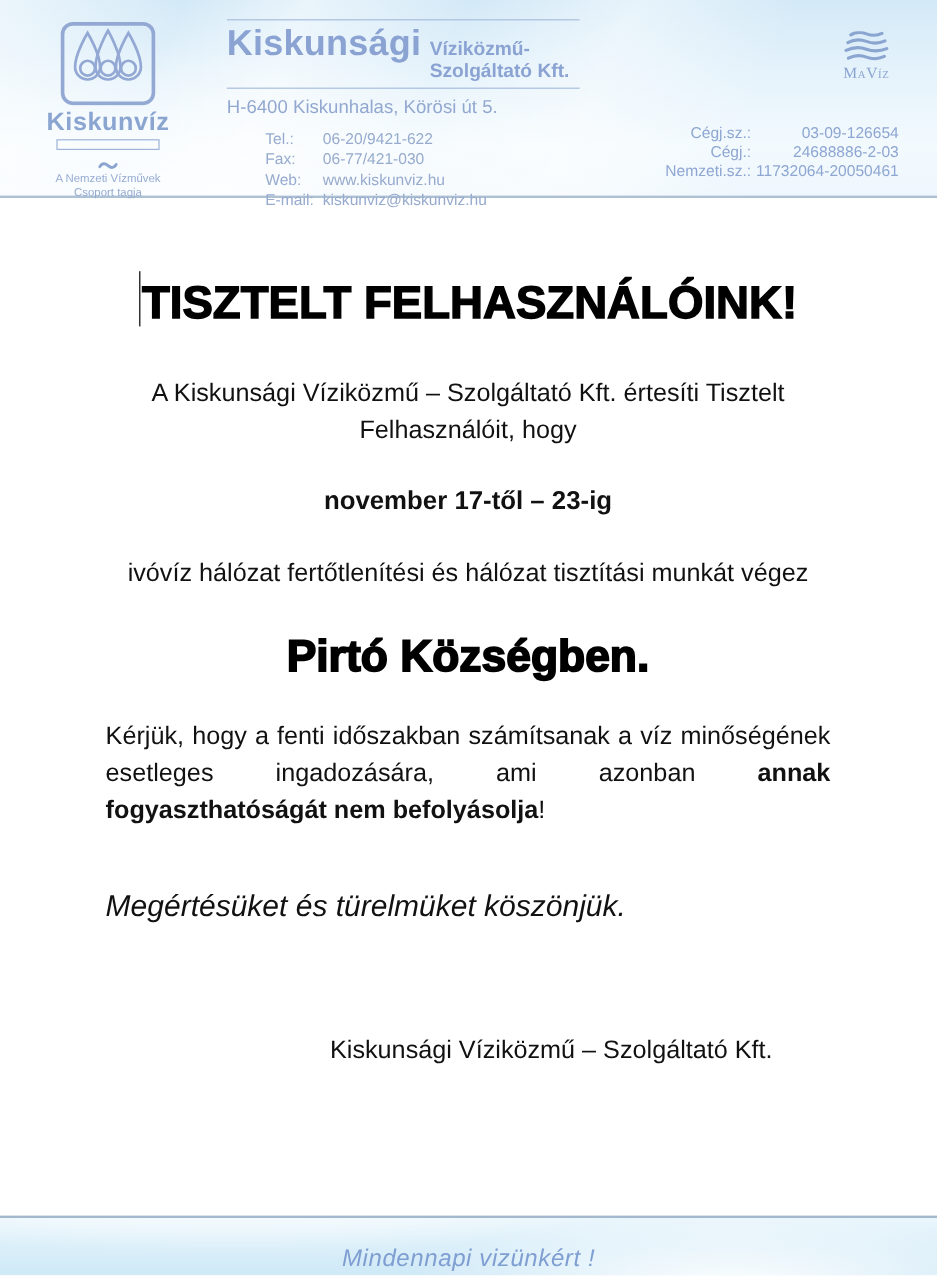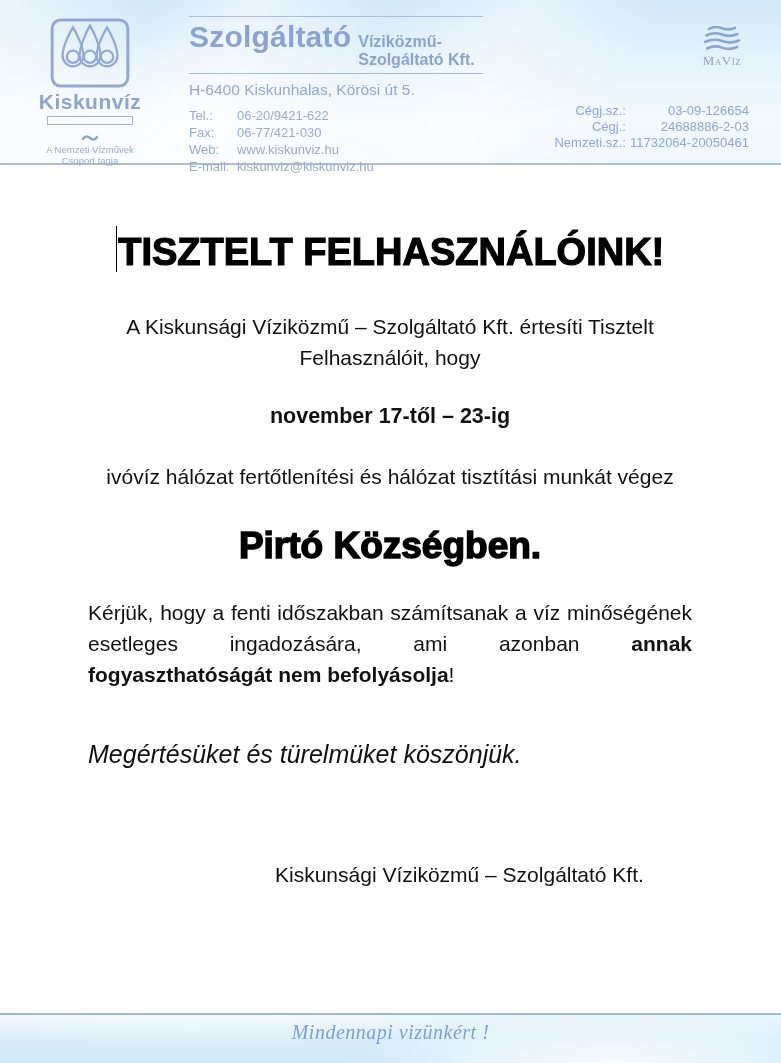--- a/index.html
+++ b/index.html
@@ -91,20 +91,21 @@
   .company-address {
     margin-top: 7px;
     font-size: 15.5px;
     color: #92a8d0;
   }
   .contact-table {
     margin-top: 9px;
     font-size: 13px;
     color: #97abce;
     border-collapse: collapse;
+    margin-left: 32px;
   }
   .contact-table td { padding: 0 0 2px 0; vertical-align: top; }
   .contact-label { width: 48px; }
 
   .maviz-block {
     position: absolute;
     right: 34px;
     top: 26px;
     width: 50px;
     display: flex;
@@ -215,23 +216,23 @@
     bottom: 0;
     width: 100%;
     height: 50px;
     border-top: 2px solid #a3b8cc;
     background:
       radial-gradient(ellipse 420px 90px at 78% 115%, rgba(255,255,255,0.95) 0%, rgba(255,255,255,0) 65%),
       radial-gradient(ellipse 500px 70px at 25% -40%, rgba(255,255,255,0.8) 0%, rgba(255,255,255,0) 70%),
       linear-gradient(180deg, #eaf6fc 0%, #d9eef9 55%, #cfe9f7 100%);
   }
   .footer-slogan {
-    padding-top: 6px;
-    text-align: center;
-    font-family: Liberation Serif, serif;
+    padding-top: 23px;
+    text-align: center;
+    font-family: Liberation Sans, sans-serif;
     font-style: italic;
     font-size: 20px;
     color: #7f9ed2;
     letter-spacing: 0.5px;
   }
 </style>
 </head>
 <body>
 
 <div class="page">
@@ -257,21 +258,21 @@
       </svg>
       <div class="logo-tagline">
         <div>A Nemzeti Vízművek</div>
         <div>Csoport tagja</div>
       </div>
     </div>
 
     <div class="company-block">
       <hr class="company-rule">
       <div class="company-title-row">
-        <span class="company-name-primary">Szolgáltató</span>
+        <span class="company-name-primary">Kiskunsági</span>
         <span class="company-name-secondary">Víziközmű-Szolgáltató Kft.</span>
       </div>
       <hr class="company-rule">
       <div class="company-address">H-6400 Kiskunhalas, Körösi út 5.</div>
       <table class="contact-table">
         <tbody>
             <tr>
           <td class="contact-label">Tel.:</td>
           <td>06-20/9421-622</td>
         </tr>

